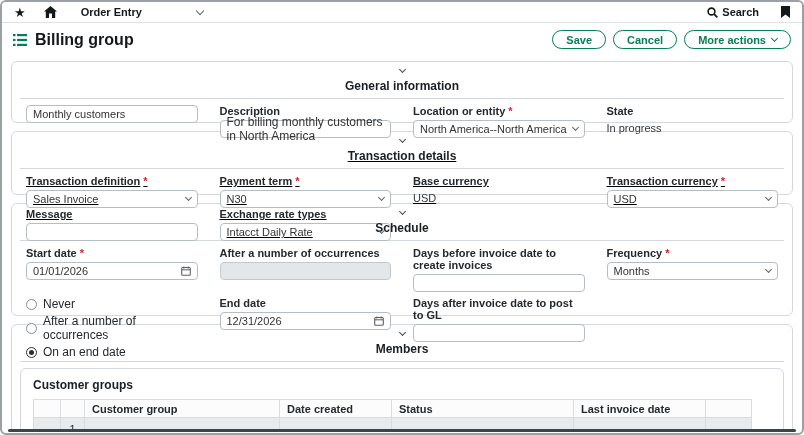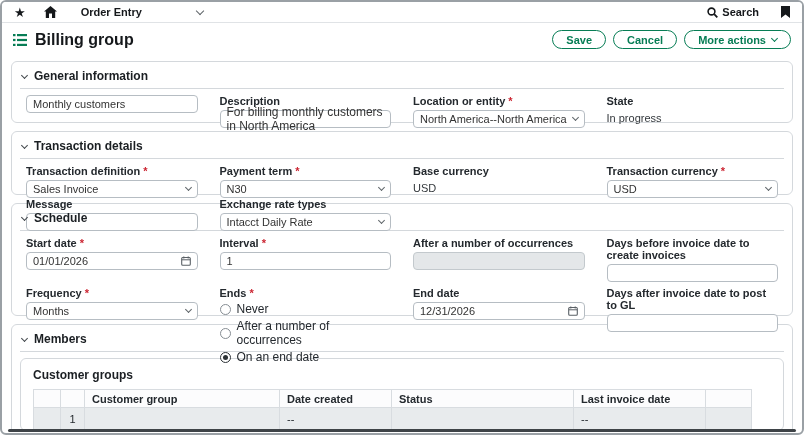--- a/index.html
+++ b/index.html
@@ -35,21 +35,21 @@
   }
   .btn .chev { border-color:#077d55; width:5px; height:5px; margin-top:-2px; }
   
   .content { padding:5px 9px 0; overflow:hidden; height:374px; }
   .card {
     border:1px solid #d4d8dc; border-radius:6px; background:#fff;
     padding:4px 8px 8px; margin-bottom:8px;
   }
   .sec-head {
     display:flex; align-items:center; gap:7px; padding:3px 2px 5px;
-    border-bottom:1px solid #d4d8dc; cursor:pointer;
+    border-bottom:1px solid #d4d8dc; cursor:pointer;flex-direction:column;
   }
   .sec-head .chev { border-color:#43484d; width:5px; height:5px; margin-top:-2px; }
   .sec-head .t { font-size:12px; font-weight:700; color:#1b1f23; }
   .fgrid { display:grid; grid-template-columns:repeat(4,1fr); column-gap:22px; padding:6px 6px 0; }
   .field { display:flex; flex-direction:column; }
   .field .lab { font-size:11px; font-weight:700; color:#24292e; margin-bottom:3px; display:flex; align-items:flex-start; }
   .req::after { content:"*"; color:#cb2431; margin-left:3px; font-weight:700; font-size:11px; }
   .input, .select {
     height:18px; border:1px solid #b6bdc3; border-radius:4px; background:#fff;
     font-size:11px; color:#333; display:flex; align-items:center; padding:0 6px;
@@ -164,21 +164,21 @@
             <span class="chev"></span>
           </div>
         </div>
         <div class="field">
           <span class="lab">State</span>
           <span class="static">In progress</span>
         </div>
       </div>
     </div>
 
-    <div class="card" style="height:64px;">
+    <div class="card" style="height:64px;text-decoration:underline;">
       <div class="sec-head">
         <span class="chev"></span>
         <span class="t">Transaction details</span>
       </div>
       <div class="fgrid" style="">
         <div class="field">
           <span class="lab">
               <span>Transaction definition</span>
               <span class="req"></span>
             </span>
@@ -242,49 +242,38 @@
               <svg class="ic" width="10" height="10" viewBox="0 0 10 10">
                   <rect x="0.7" y="1.5" width="8.6" height="7.8" rx="1" fill="none" stroke="#5a6066" stroke-width="1.1"></rect>
                   <line x1="2.8" y1="0.4" x2="2.8" y2="2.4" stroke="#5a6066" stroke-width="1.1"></line>
                   <line x1="7.2" y1="0.4" x2="7.2" y2="2.4" stroke="#5a6066" stroke-width="1.1"></line>
                   <line x1="0.9" y1="3.8" x2="9.1" y2="3.8" stroke="#5a6066" stroke-width="1"></line>
                 </svg>
             </span>
           </div>
         </div>
         <div class="field">
-          <span class="lab">
-              <span>Interval</span>
-              <span class="req"></span>
-            </span>
-          <div class="input">1</div>
-        </div>
-        <div class="field">
           <span class="lab">After a number of occurrences</span>
           <div class="input disabled"></div>
         </div>
         <div class="field">
           <span class="lab">Days before invoice date to create invoices</span>
           <div class="input"></div>
         </div>
         <div class="field">
           <span class="lab">
               <span>Frequency</span>
               <span class="req"></span>
             </span>
           <div class="select">
             <span>Months</span>
             <span class="chev"></span>
           </div>
         </div>
         <div class="field">
-          <span class="lab">
-              <span>Ends</span>
-              <span class="req"></span>
-            </span>
           <div class="radio-row">
             <span class="radio"></span>
             <span class="radio-lab">Never</span>
           </div>
           <div class="radio-row">
             <span class="radio"></span>
             <span class="radio-lab">After a number of occurrences</span>
           </div>
           <div class="radio-row">
             <span class="radio checked"></span>

